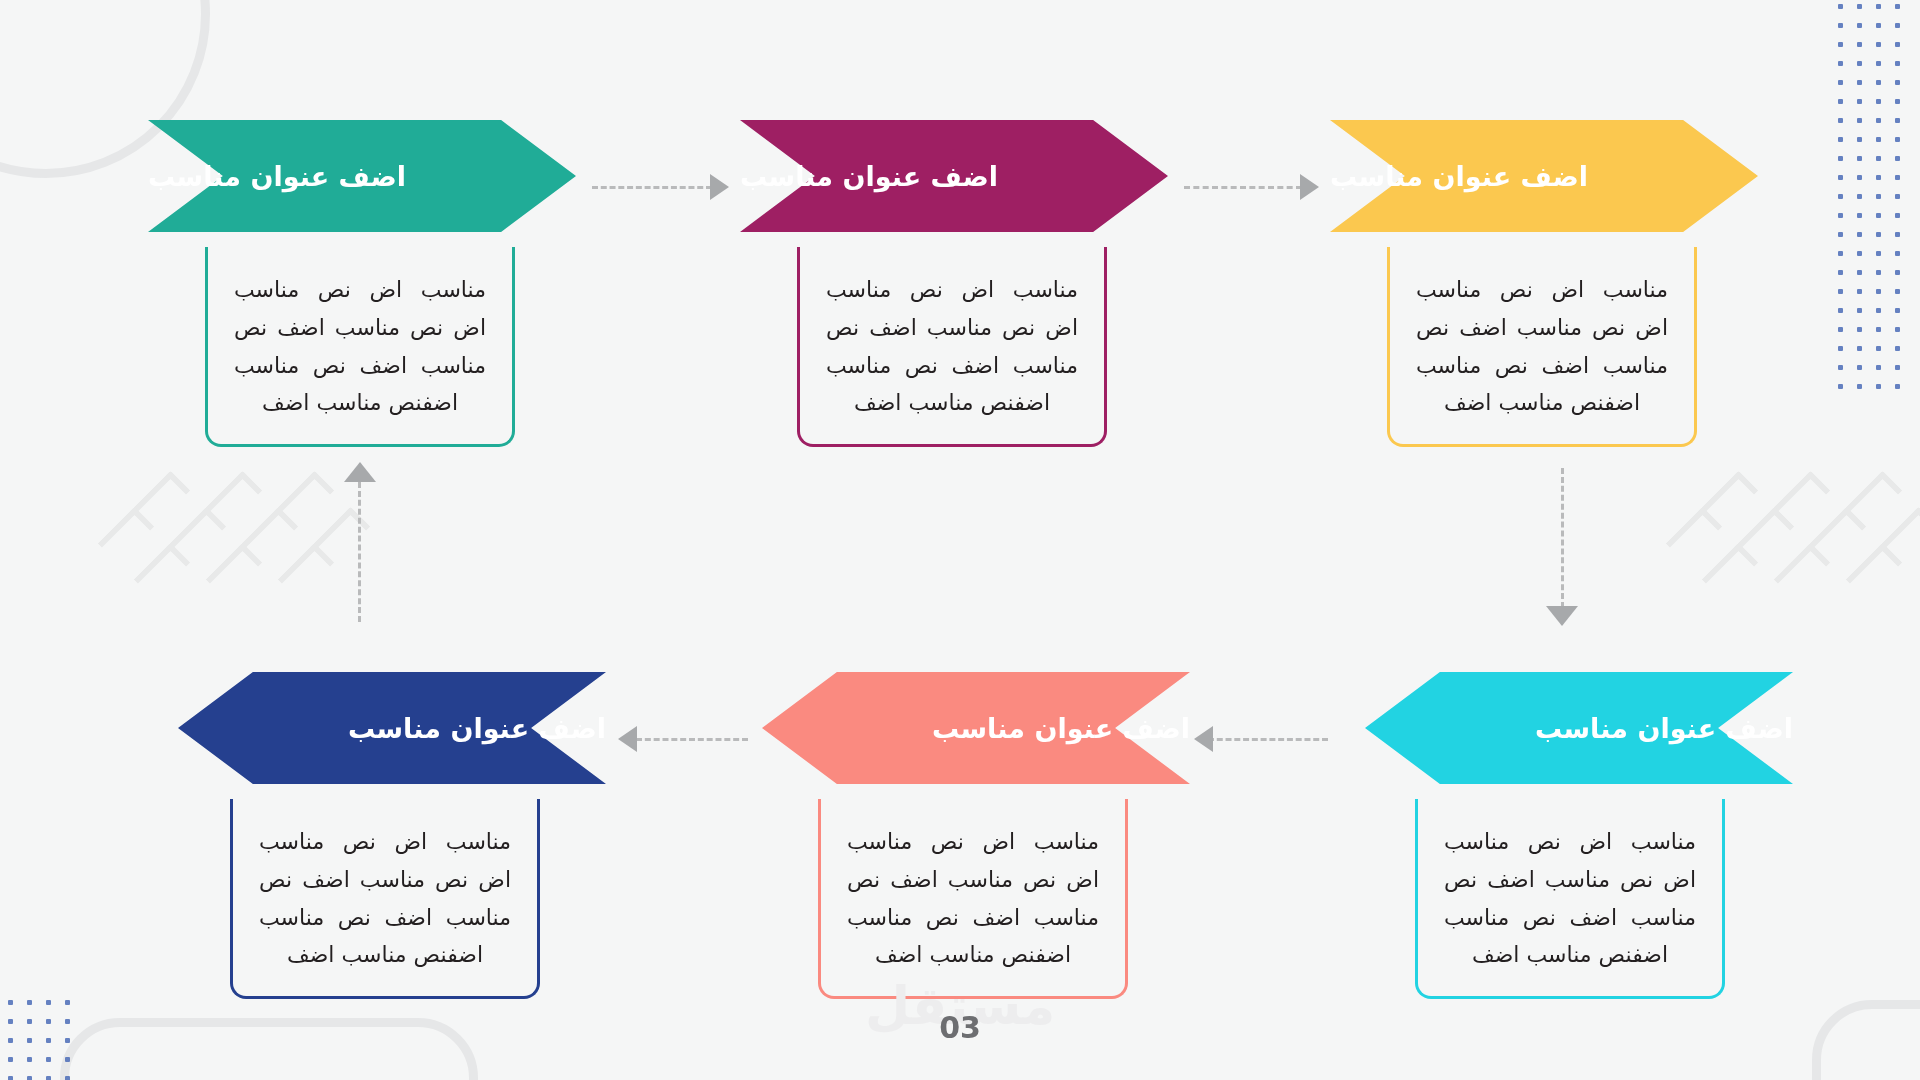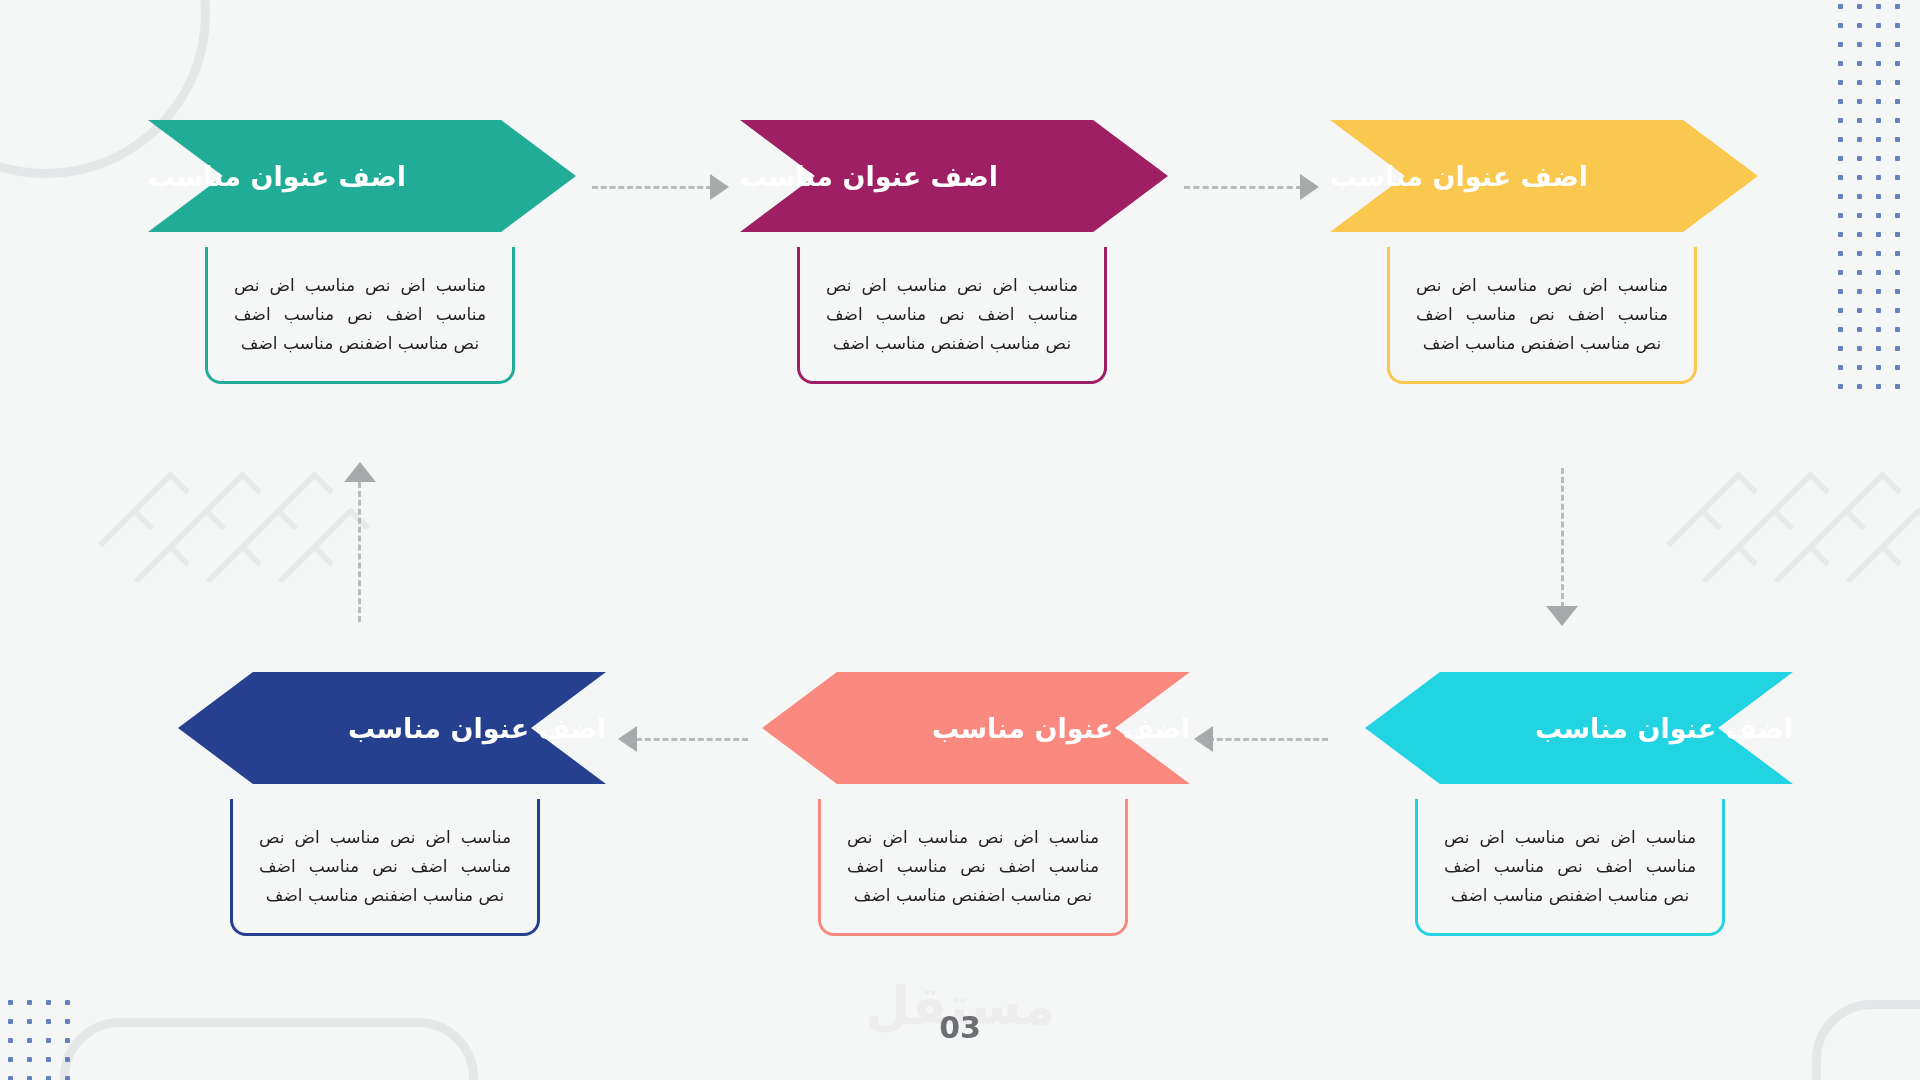--- a/index.html
+++ b/index.html
@@ -65,21 +65,21 @@
 
   
   .bodybox{
     position:absolute;box-sizing:border-box;
     background:#f5f6f6;
     border-style:solid;border-width:0 3px 3px 3px;
     border-bottom-left-radius:16px;border-bottom-right-radius:16px;
     padding:24px 26px 22px 26px;
   }
   .bodybox p{
-    margin:0;color:#231f20;font-size:17px;line-height:1.72;
+    margin:0;color:#231f20;font-size:22px;line-height:1.72;
     text-align:justify;text-align-last:center;
     font-family:"DejaVu Sans","Liberation Sans",sans-serif;
   }
 
   
   .hconn{position:absolute;height:3px;display:flex;align-items:center;}
   .hconn .dashline{
     flex:1;height:0;border-top:3px dashed #b9babb;
   }
   .tri{width:0;height:0;position:absolute;}

